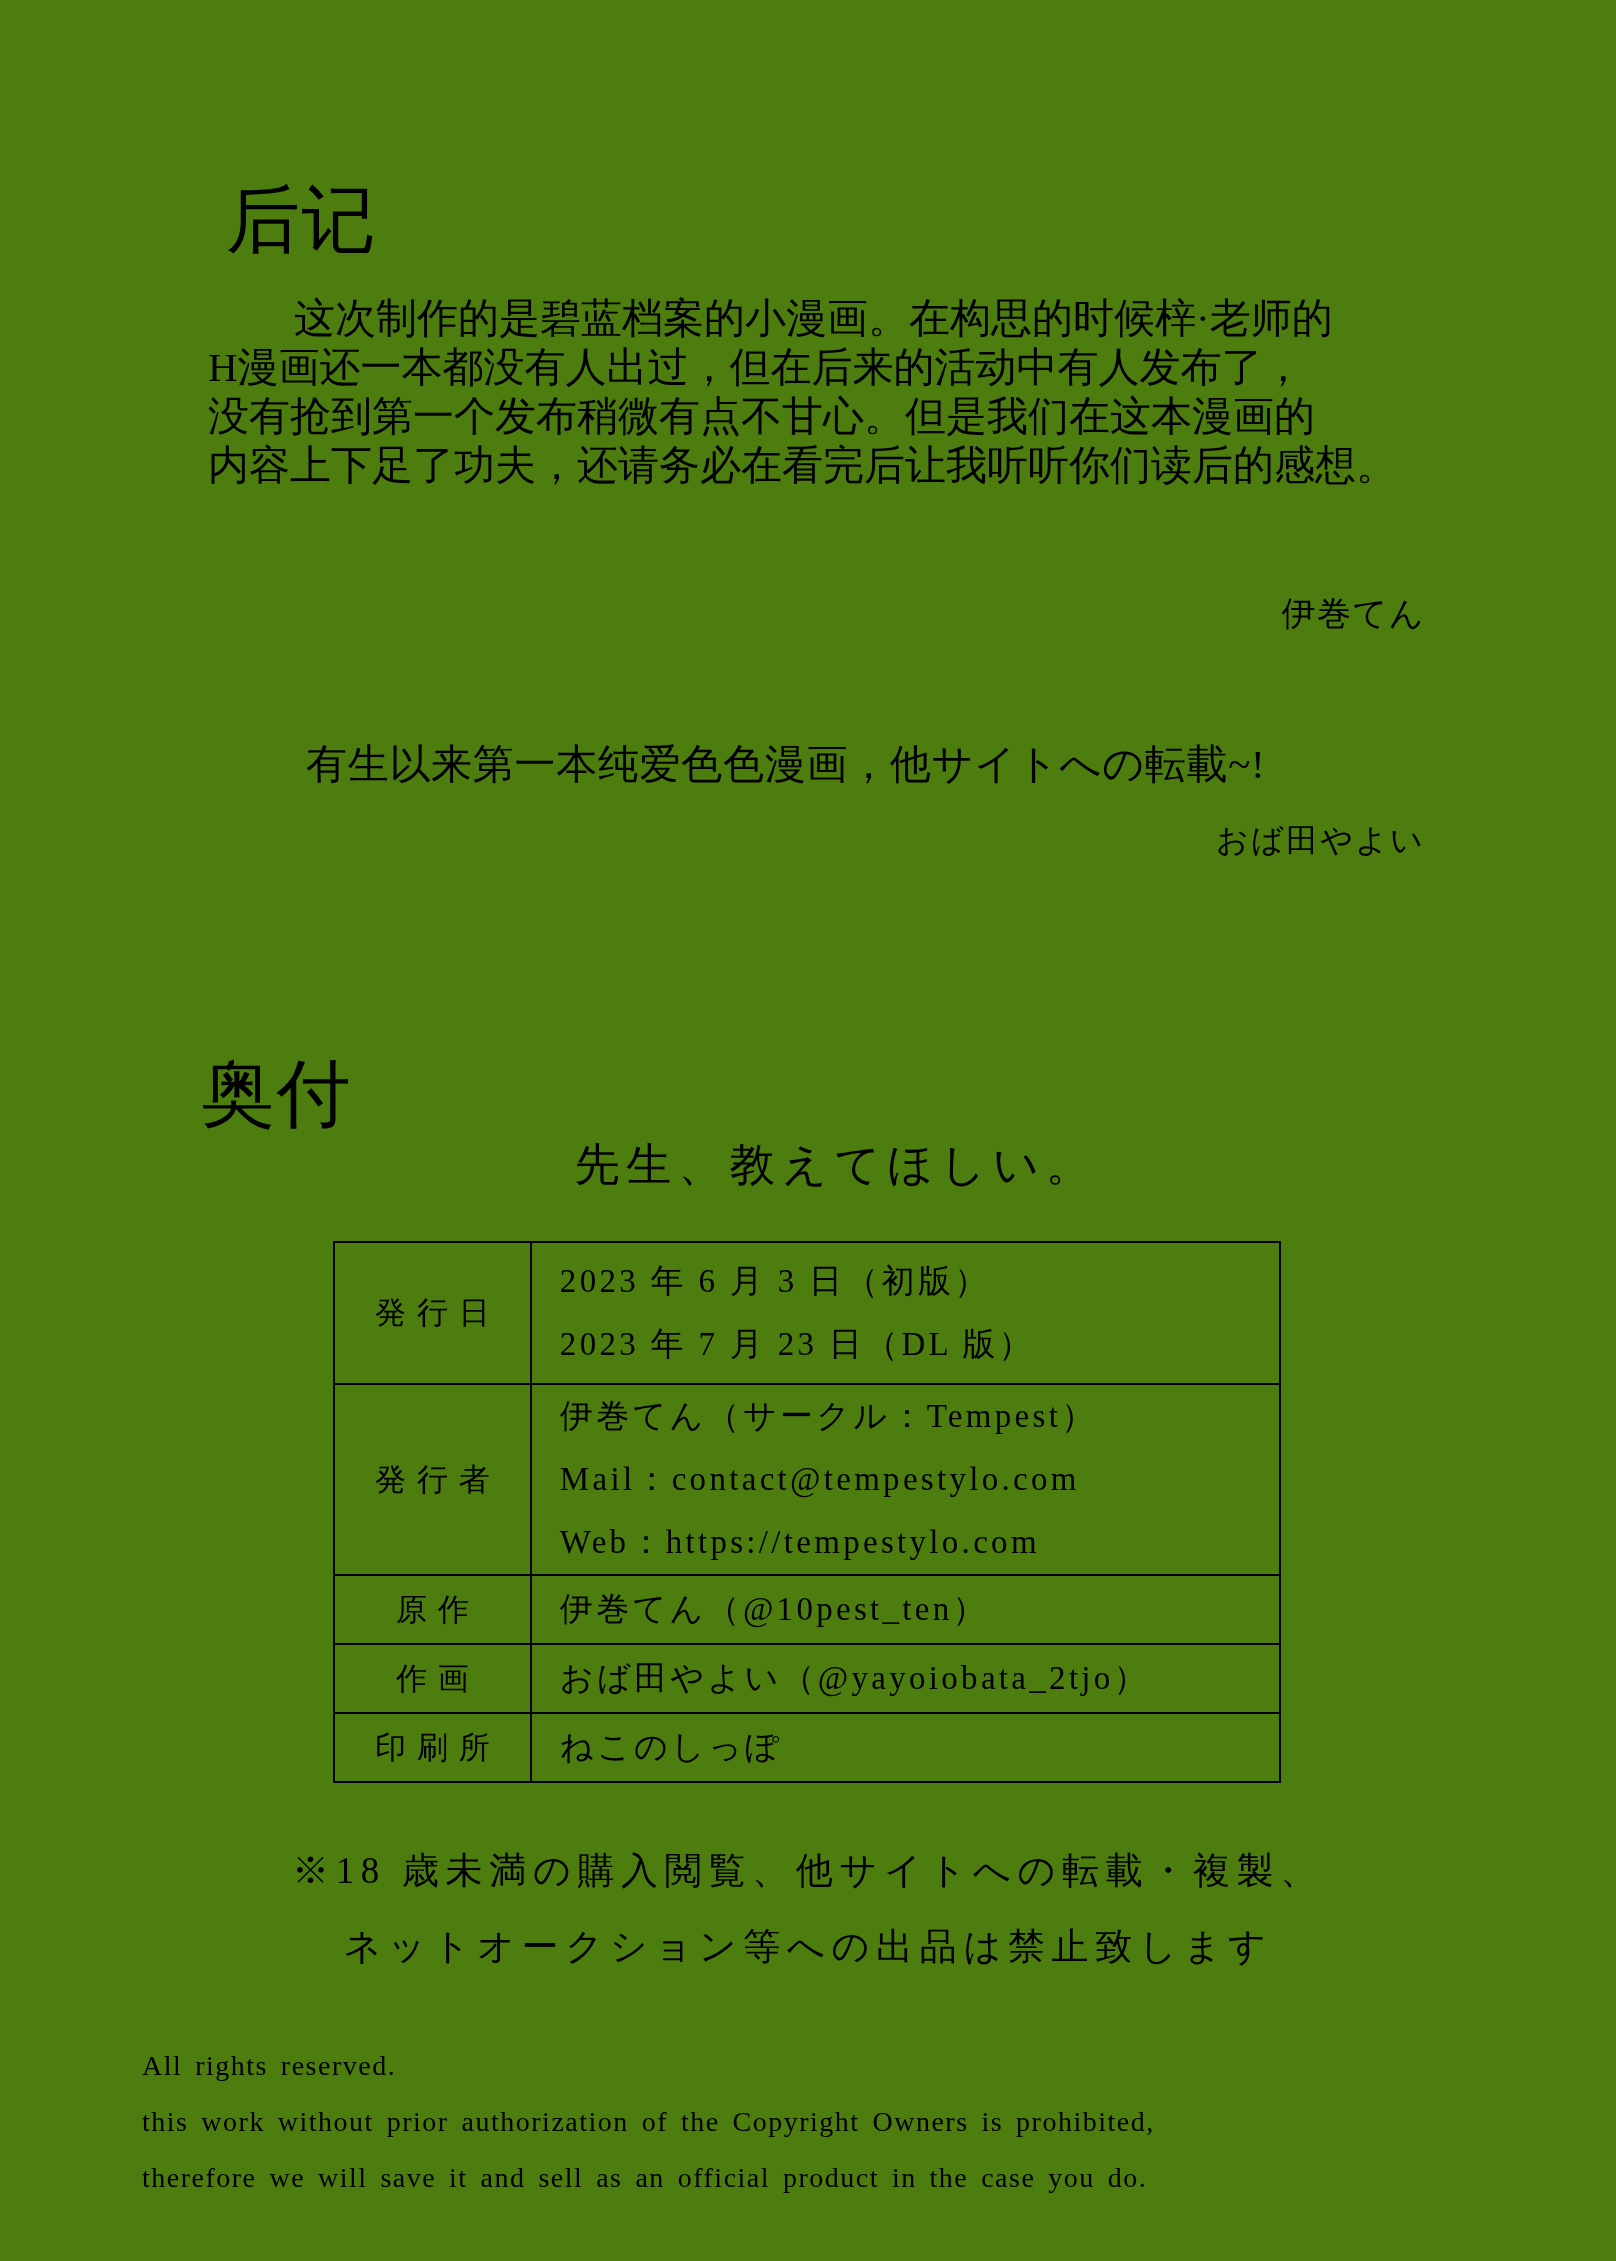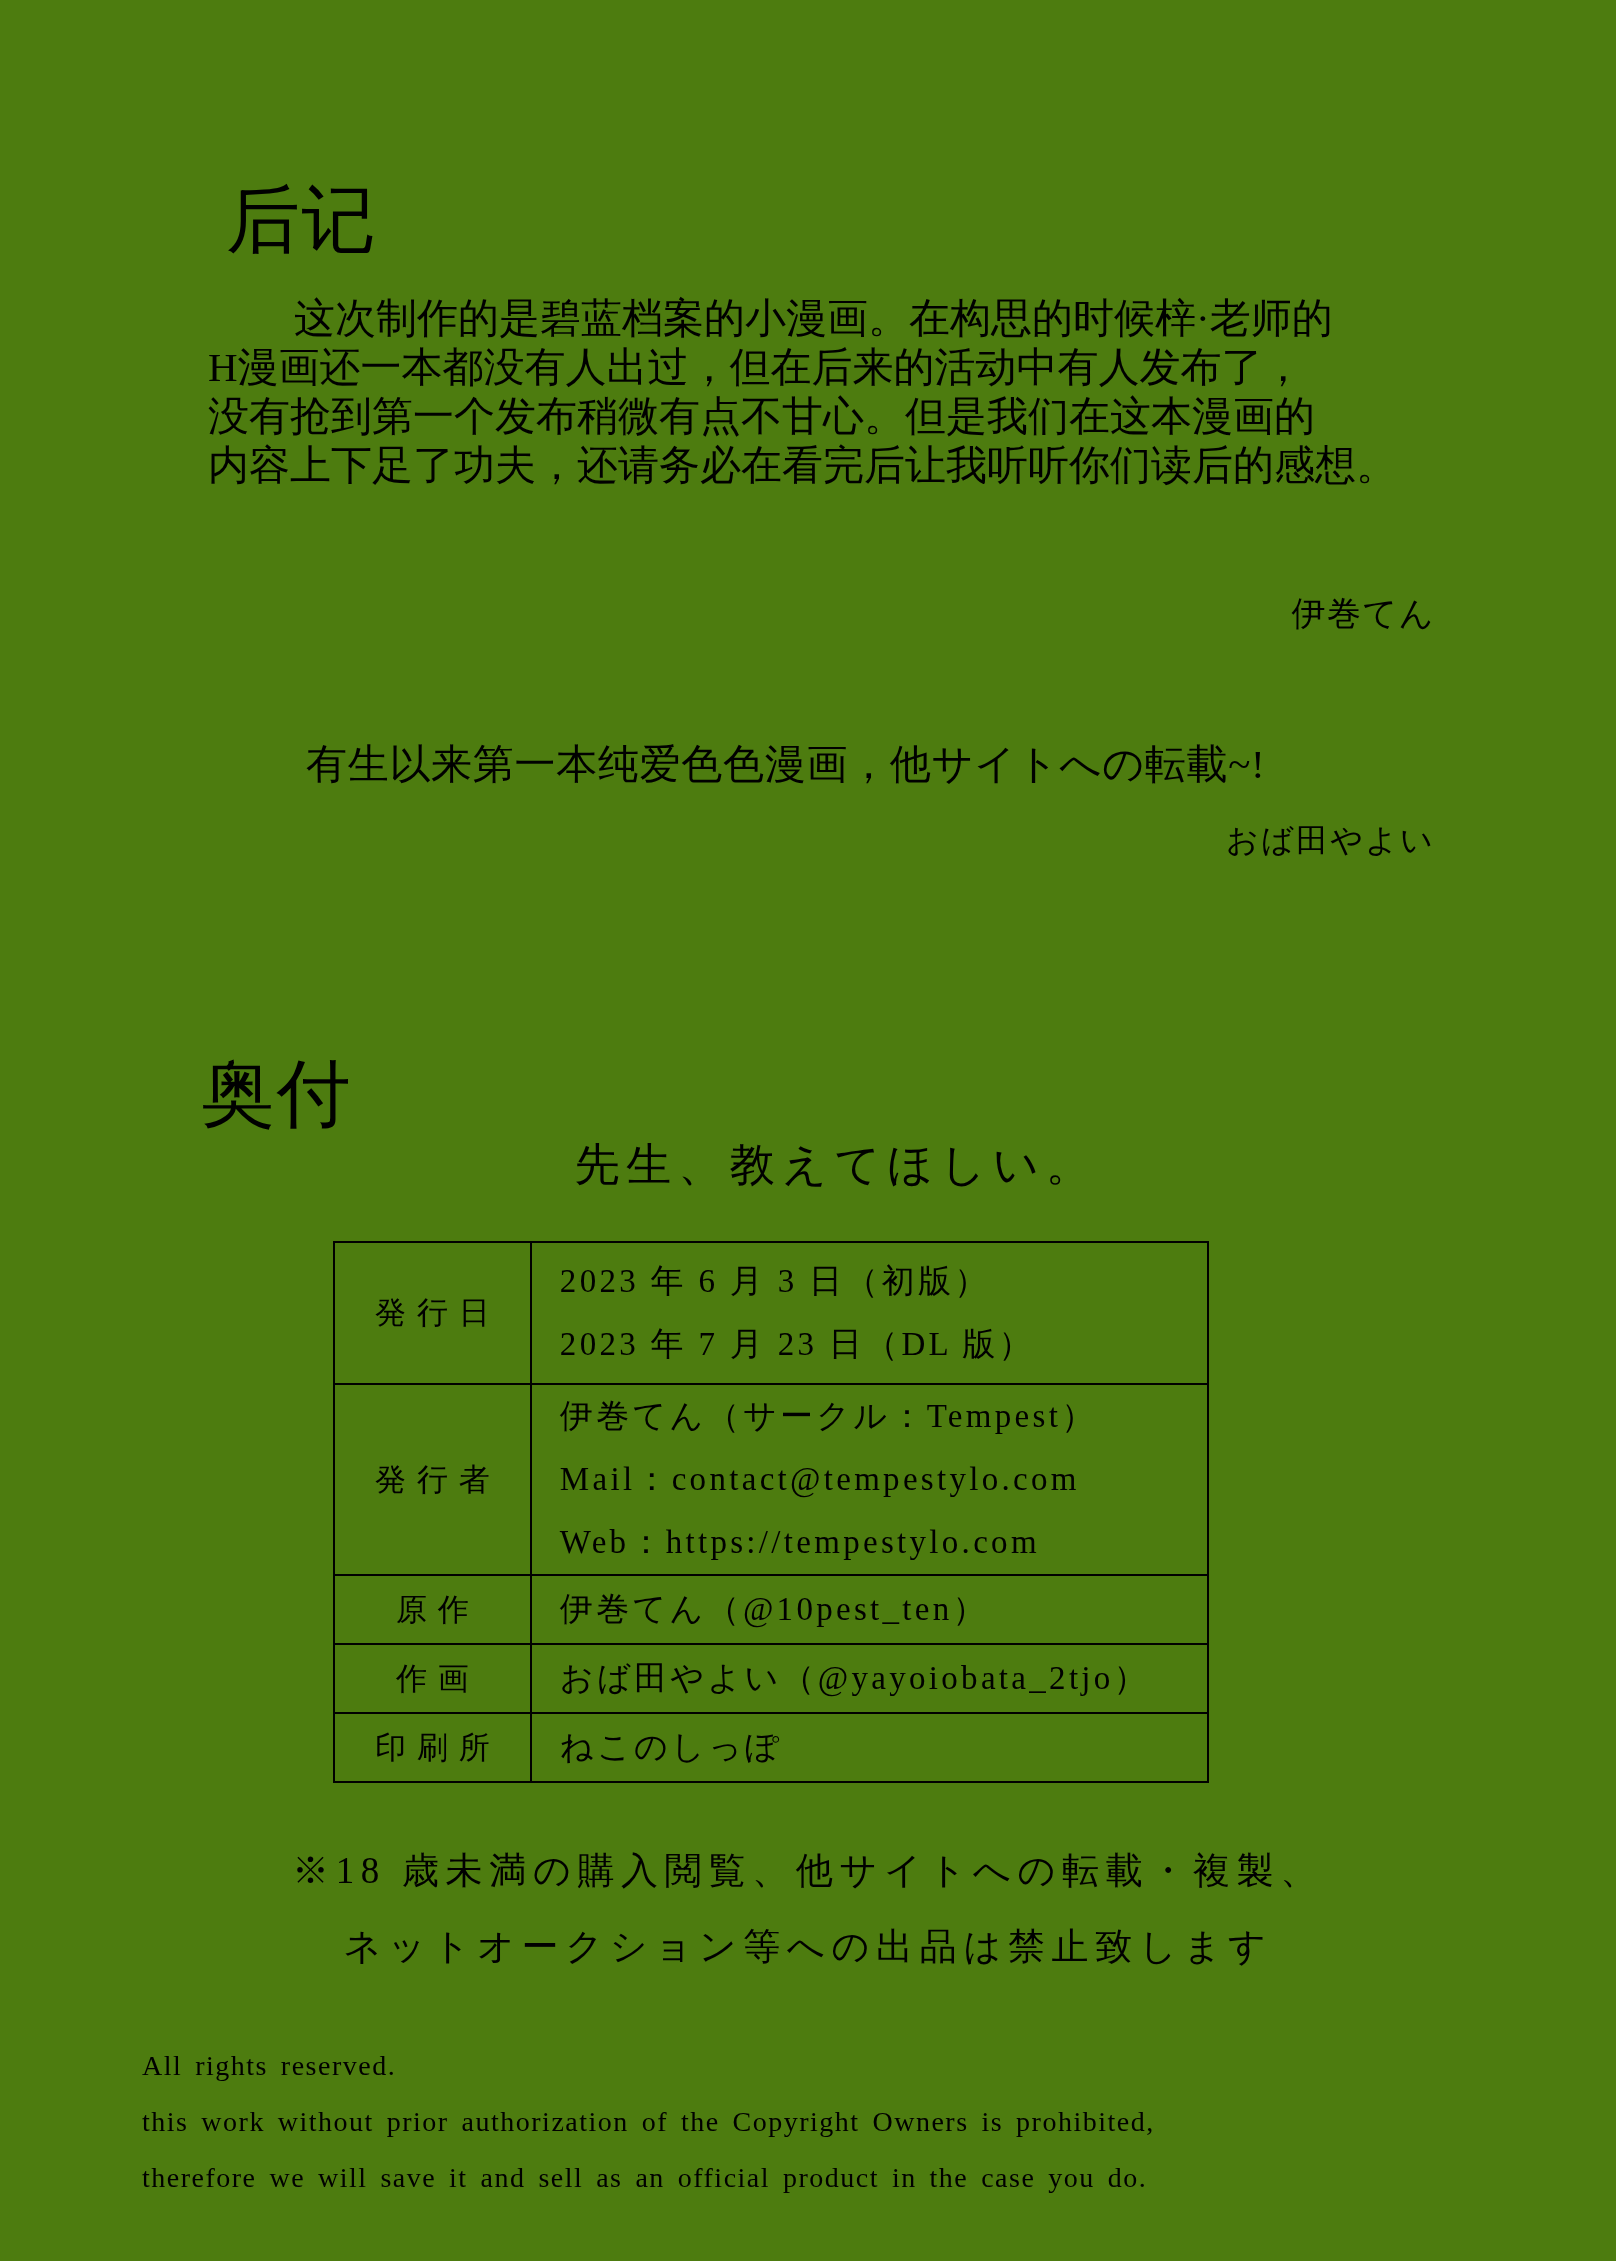--- a/index.html
+++ b/index.html
@@ -32,21 +32,21 @@
     top: 294px;
     width: 1252px;
     font-size: 41px;
     line-height: 49px;
     white-space: nowrap;
   }
   .afterword-paragraph .indent { padding-left: 86px; }
 
   .signature {
     position: absolute;
-    right: 181px;
+    right: 191px;
     white-space: nowrap;
     text-align: left;
   }
   .author-signature { top: 591px; font-size: 34px; letter-spacing: 1.5px; }
   .artist-signature { top: 819px; font-size: 32px; letter-spacing: 2.2px; }
 
   .artist-message {
     position: absolute;
     left: 306px;
     top: 737px;
@@ -64,21 +64,21 @@
     font-size: 45px;
     letter-spacing: 0.15em;
     white-space: nowrap;
     padding-left: 28px;
   }
 
   .colophon-table {
     position: absolute;
     left: 333px;
     top: 1241px;
-    width: 876px;
+    width: 948px;
     border-collapse: collapse;
     table-layout: fixed;
   }
   .colophon-table td {
     border: 2.2px solid #000000;
     padding: 0;
     vertical-align: middle;
   }
   .colophon-table .label-cell {
     width: 184px;

